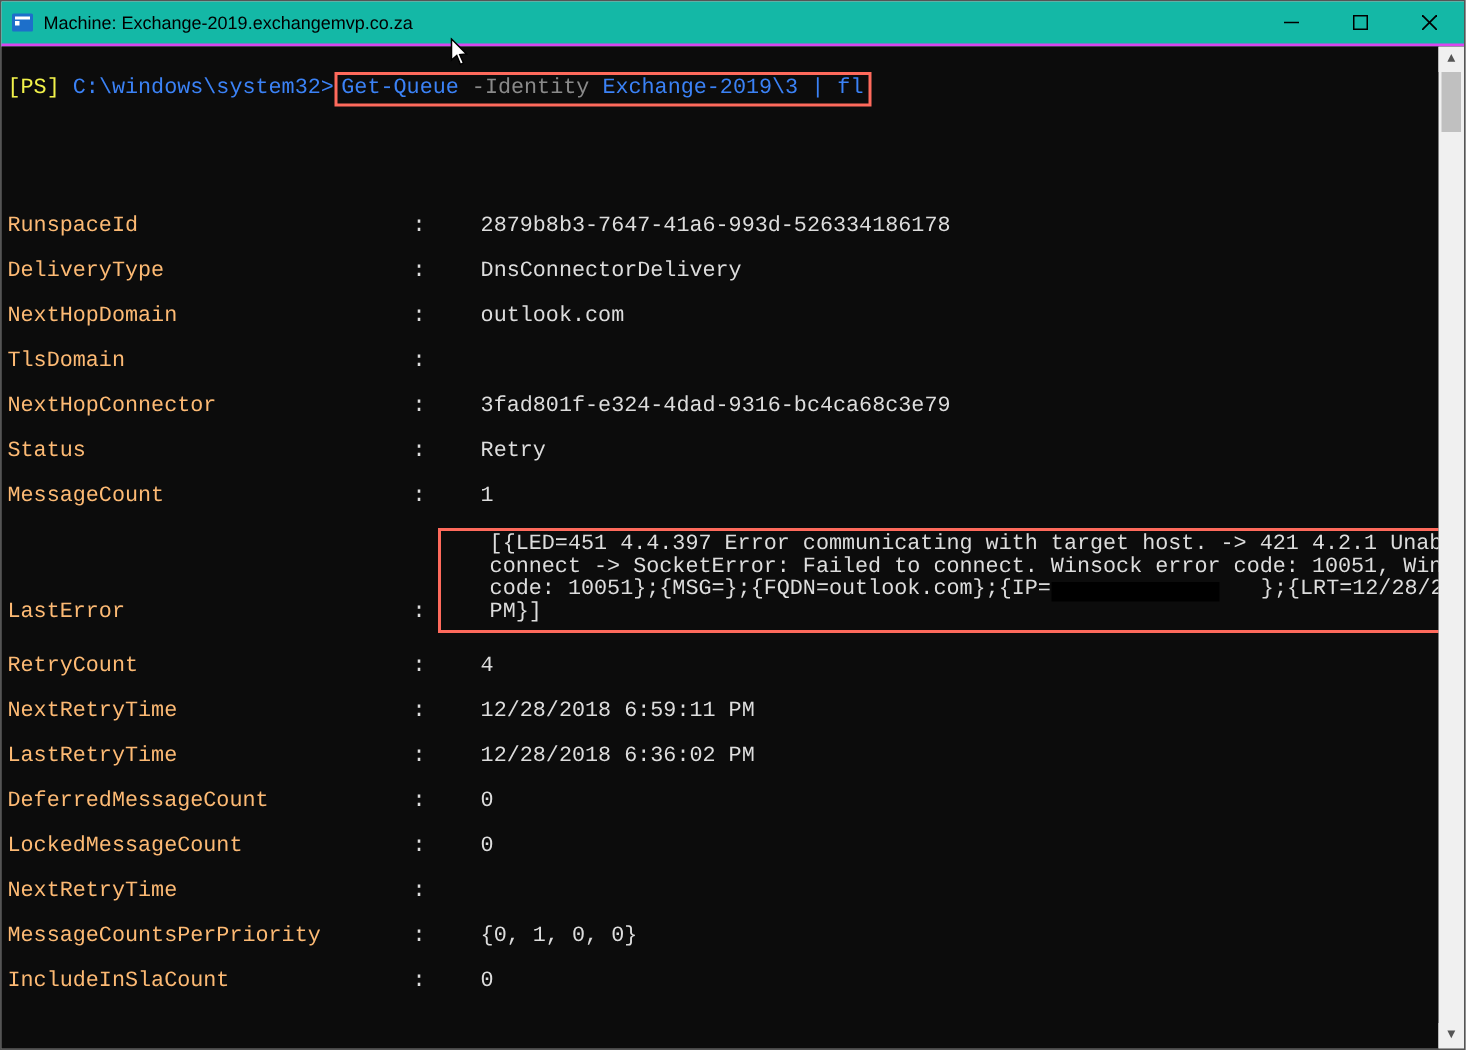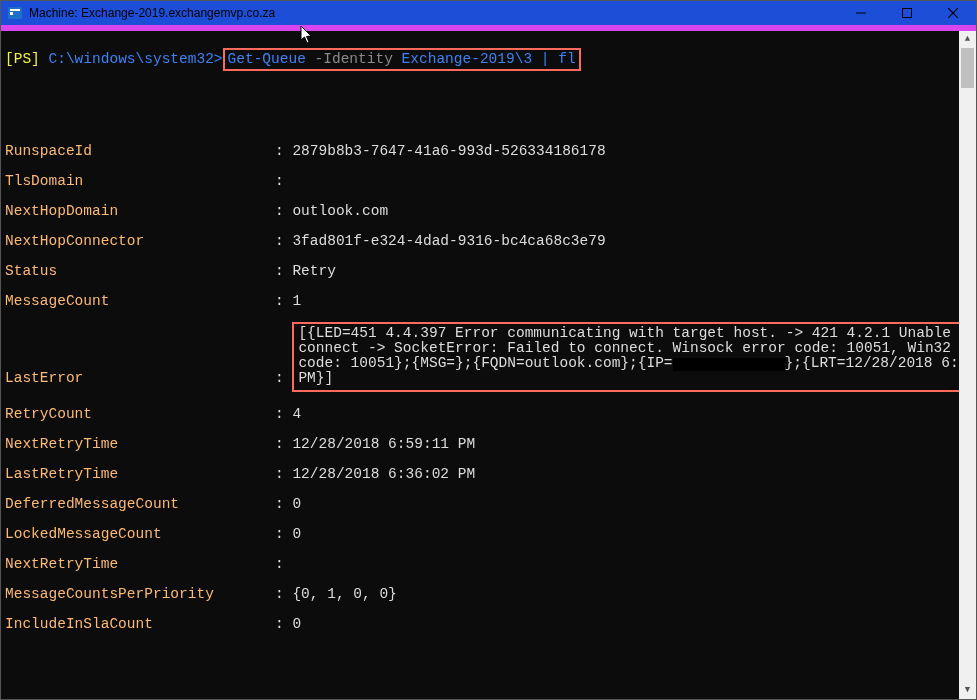--- a/index.html
+++ b/index.html
@@ -16,28 +16,28 @@
   .window {
     width: 977px;
     height: 700px;
     border: 1px solid #555;
     display: flex;
     flex-direction: column;
     background: #fff;
   }
   .titlebar {
     height: 30px;
-    background: #1d4ed8;
+    background: #14b8a6;
     display: flex;
     align-items: center;
     padding: 0 0 0 6px;
     font-family: "Segoe UI", Tahoma, sans-serif;
     font-size: 12px;
     color: #000;
-    border-bottom: 6px solid #d946ef;
+    border-bottom: 2px solid #d946ef;
   }
   .titlebar .icon {
     width: 16px; height: 16px;
     margin-right: 6px;
     display: inline-flex; align-items: center; justify-content: center;
   }
   .titlebar .title { flex: 1; }
   .titlebar .winbtn {
     width: 46px; height: 30px;
     display: inline-flex; align-items: center; justify-content: center;
@@ -92,21 +92,21 @@
   }
   .hl-block {
     border: 2.5px solid #ff6a5c;
     padding: 2px 4px 4px 4px;
     display: inline-block;
     margin-top: -2px;
   }
   .row { white-space: pre; }
   .key { display:inline-block; width: 270px; color:#fdba74;}
   .sep { color:#ddd; }
-  .val { color:#ddd; }
+  .val { color:#ddd;margin-left:28px; }
   .blank { height: 15px; }
   .redact {
     display:inline-block;
     vertical-align: text-bottom;
     height: 13px;
     background:#000;
   }
   .mouse-cursor {
     position:absolute;
     left: 300px; top: 25px;
@@ -143,22 +143,23 @@
         </svg>
     </span>
   </div>
 
   <div class="terminal-wrap">
     <div class="terminal">
 <div class="row"><span class="promptY">[PS]</span><span class="white"> C:\windows\system32&gt;</span><span class="hl-cmd"><span class="white">Get-Queue </span><span class="gray">-Identity</span><span class="white"> Exchange-2019\3 | fl</span></span></div>
 <div class="blank"></div>
 <div class="blank"></div>
 <div class="row"><span class="key">RunspaceId</span><span class="sep">: </span><span class="val">2879b8b3-7647-41a6-993d-526334186178</span></div>
+<div class="row"><span class="key">DeliveryType</span><span class="sep">: </span><span class="val">DnsConnectorDelivery</span></div>
+<div class="row"><span class="key">NextHopDomain</span><span class="sep">: </span><span class="val">outlook.com</span></div>
 <div class="row"><span class="key">TlsDomain</span><span class="sep">:</span><span class="val"></span></div>
-<div class="row"><span class="key">NextHopDomain</span><span class="sep">: </span><span class="val">outlook.com</span></div>
 <div class="row"><span class="key">NextHopConnector</span><span class="sep">: </span><span class="val">3fad801f-e324-4dad-9316-bc4ca68c3e79</span></div>
 <div class="row"><span class="key">Status</span><span class="sep">: </span><span class="val">Retry</span></div>
 <div class="row"><span class="key">MessageCount</span><span class="sep">: </span><span class="val">1</span></div>
 <div class="row"><span class="key">LastError</span><span class="sep">: </span><span class="hl-block"><span class="val">[{LED=451 4.4.397 Error communicating with target host. -&gt; 421 4.2.1 Unable to</span>
 <span class="val">connect -&gt; SocketError: Failed to connect. Winsock error code: 10051, Win32 error</span>
 <span class="val">code: 10051};{MSG=};{FQDN=outlook.com};{IP=</span><span class="redact" style="width:112px;"></span><span class="val">};{LRT=12/28/2018 6:54:11</span>
 <span class="val">PM}]</span></span></div>
 <div class="row"><span class="key">RetryCount</span><span class="sep">: </span><span class="val">4</span></div>
 <div class="row"><span class="key">NextRetryTime</span><span class="sep">: </span><span class="val">12/28/2018 6:59:11 PM</span></div>
 <div class="row"><span class="key">LastRetryTime</span><span class="sep">: </span><span class="val">12/28/2018 6:36:02 PM</span></div>

